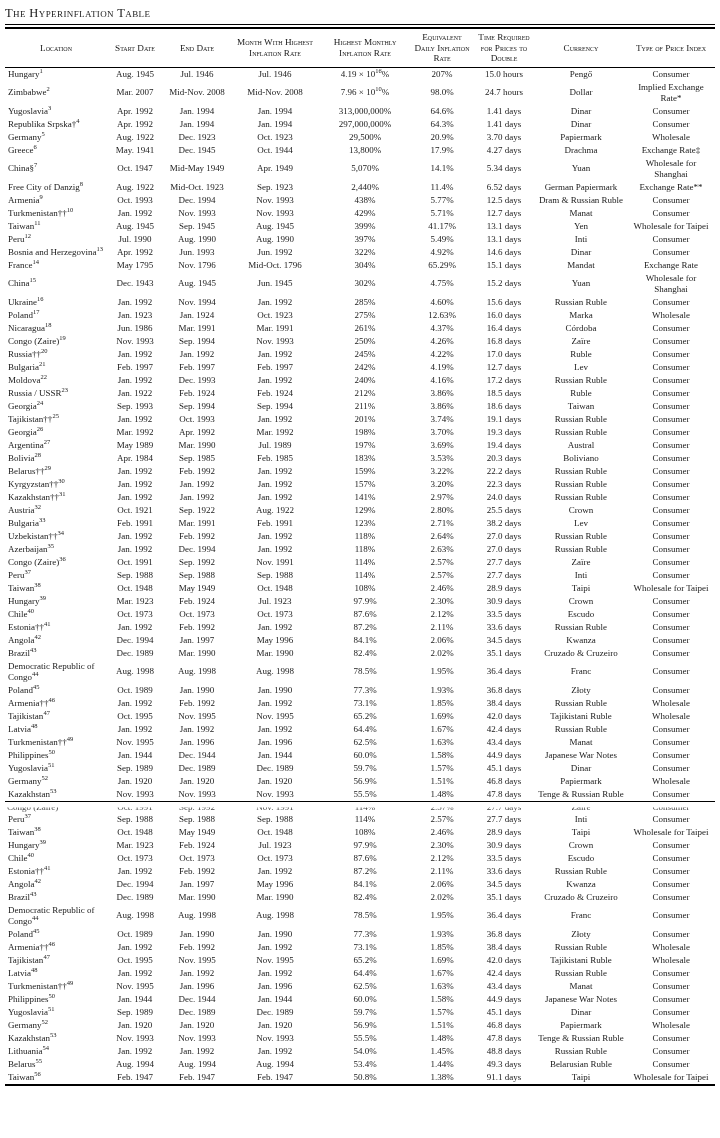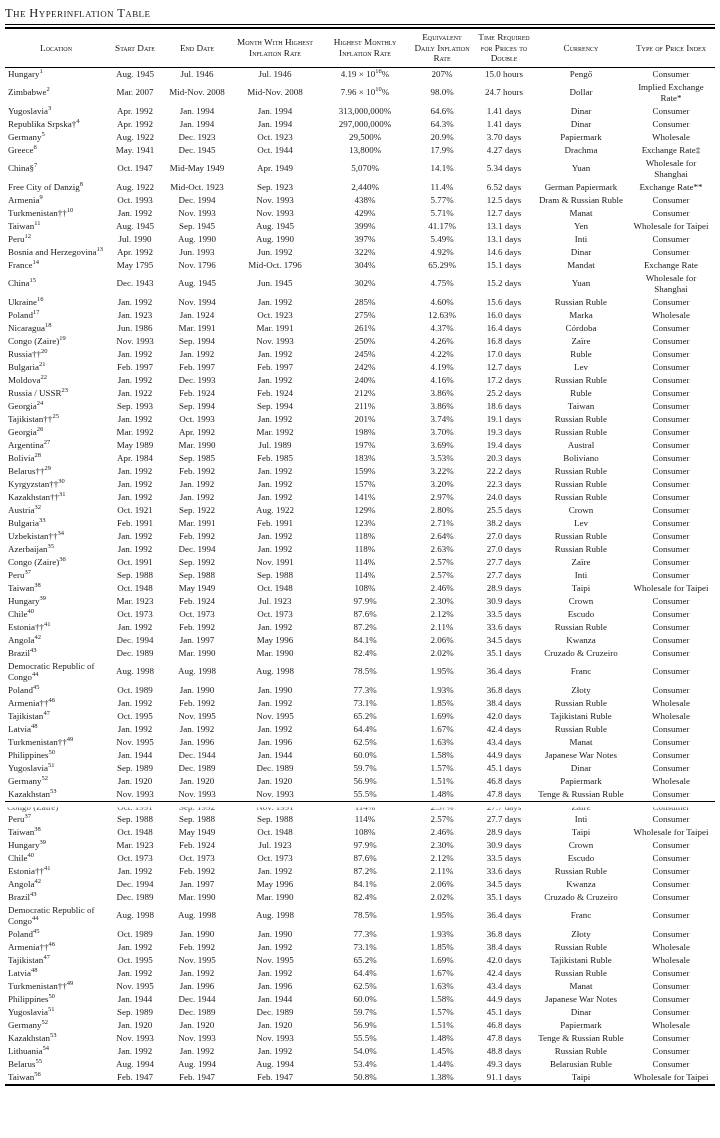--- a/index.html
+++ b/index.html
@@ -315,21 +315,21 @@
           <td class="col-currency"><span class="cellwrap">Russian Ruble</span></td>
           <td class="col-price-index-type"><span class="cellwrap">Consumer</span></td>
         </tr>
         <tr>
           <td class="col-location"><span class="cellwrap">Russia / USSR<sup>23</sup></span></td>
           <td class="col-start-date"><span class="cellwrap">Jan. 1922</span></td>
           <td class="col-end-date"><span class="cellwrap">Feb. 1924</span></td>
           <td class="col-month-with-highest-rate"><span class="cellwrap">Feb. 1924</span></td>
           <td class="col-highest-monthly-rate"><span class="cellwrap">212%</span></td>
           <td class="col-equivalent-daily-rate"><span class="cellwrap">3.86%</span></td>
-          <td class="col-time-to-double"><span class="cellwrap">25.2 days</span></td>
+          <td class="col-time-to-double"><span class="cellwrap">18.5 days</span></td>
           <td class="col-currency"><span class="cellwrap">Ruble</span></td>
           <td class="col-price-index-type"><span class="cellwrap">Consumer</span></td>
         </tr>
         <tr>
           <td class="col-location"><span class="cellwrap">Georgia<sup>24</sup></span></td>
           <td class="col-start-date"><span class="cellwrap">Sep. 1993</span></td>
           <td class="col-end-date"><span class="cellwrap">Sep. 1994</span></td>
           <td class="col-month-with-highest-rate"><span class="cellwrap">Sep. 1994</span></td>
           <td class="col-highest-monthly-rate"><span class="cellwrap">211%</span></td>
           <td class="col-equivalent-daily-rate"><span class="cellwrap">3.86%</span></td>

